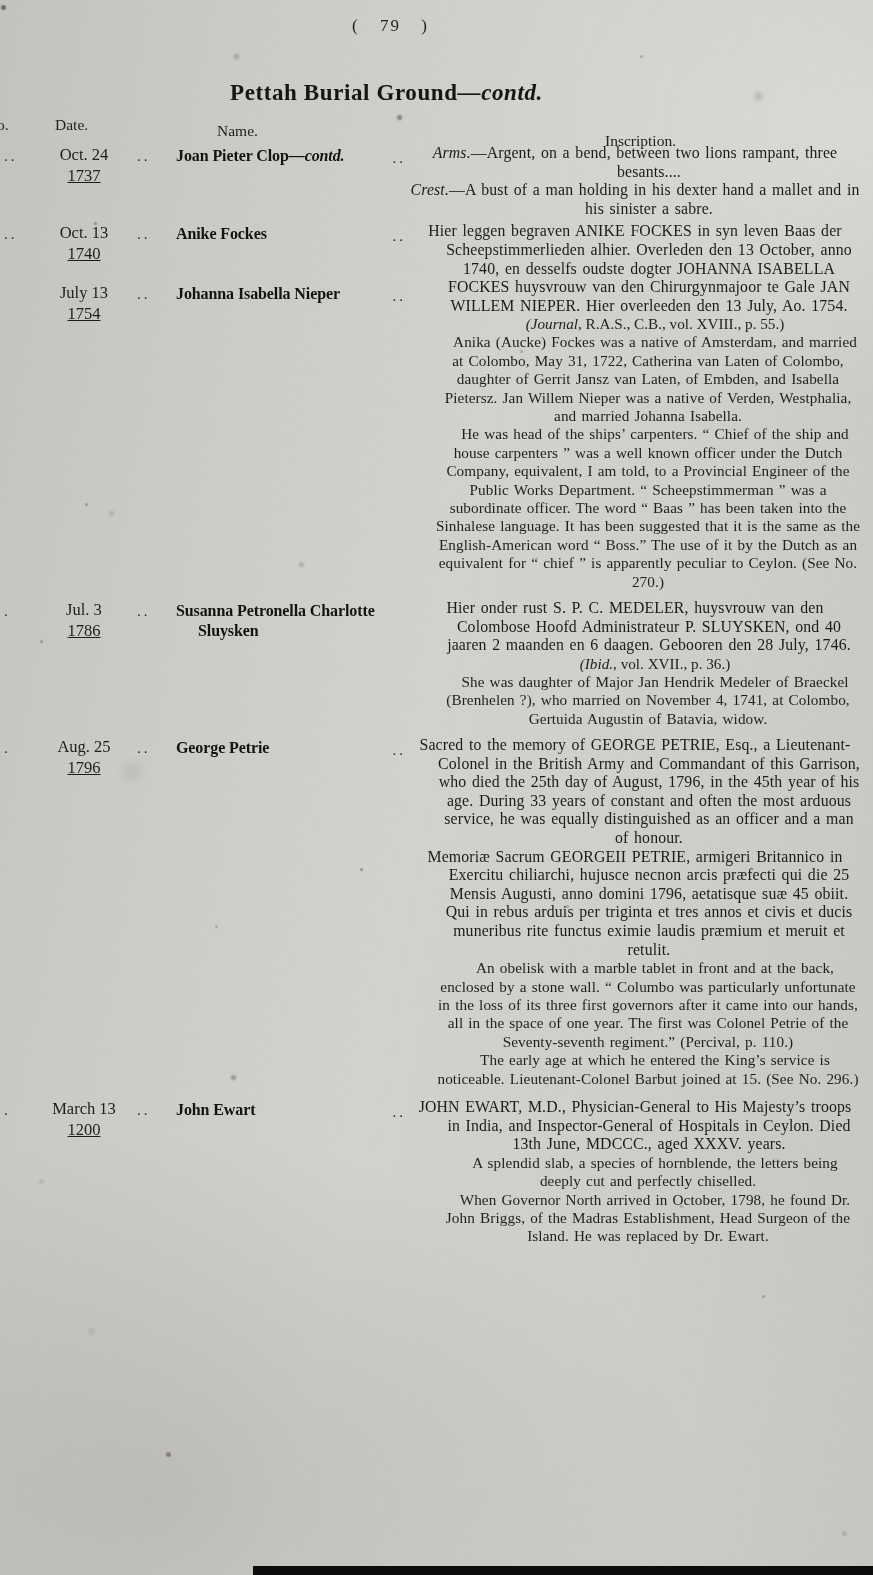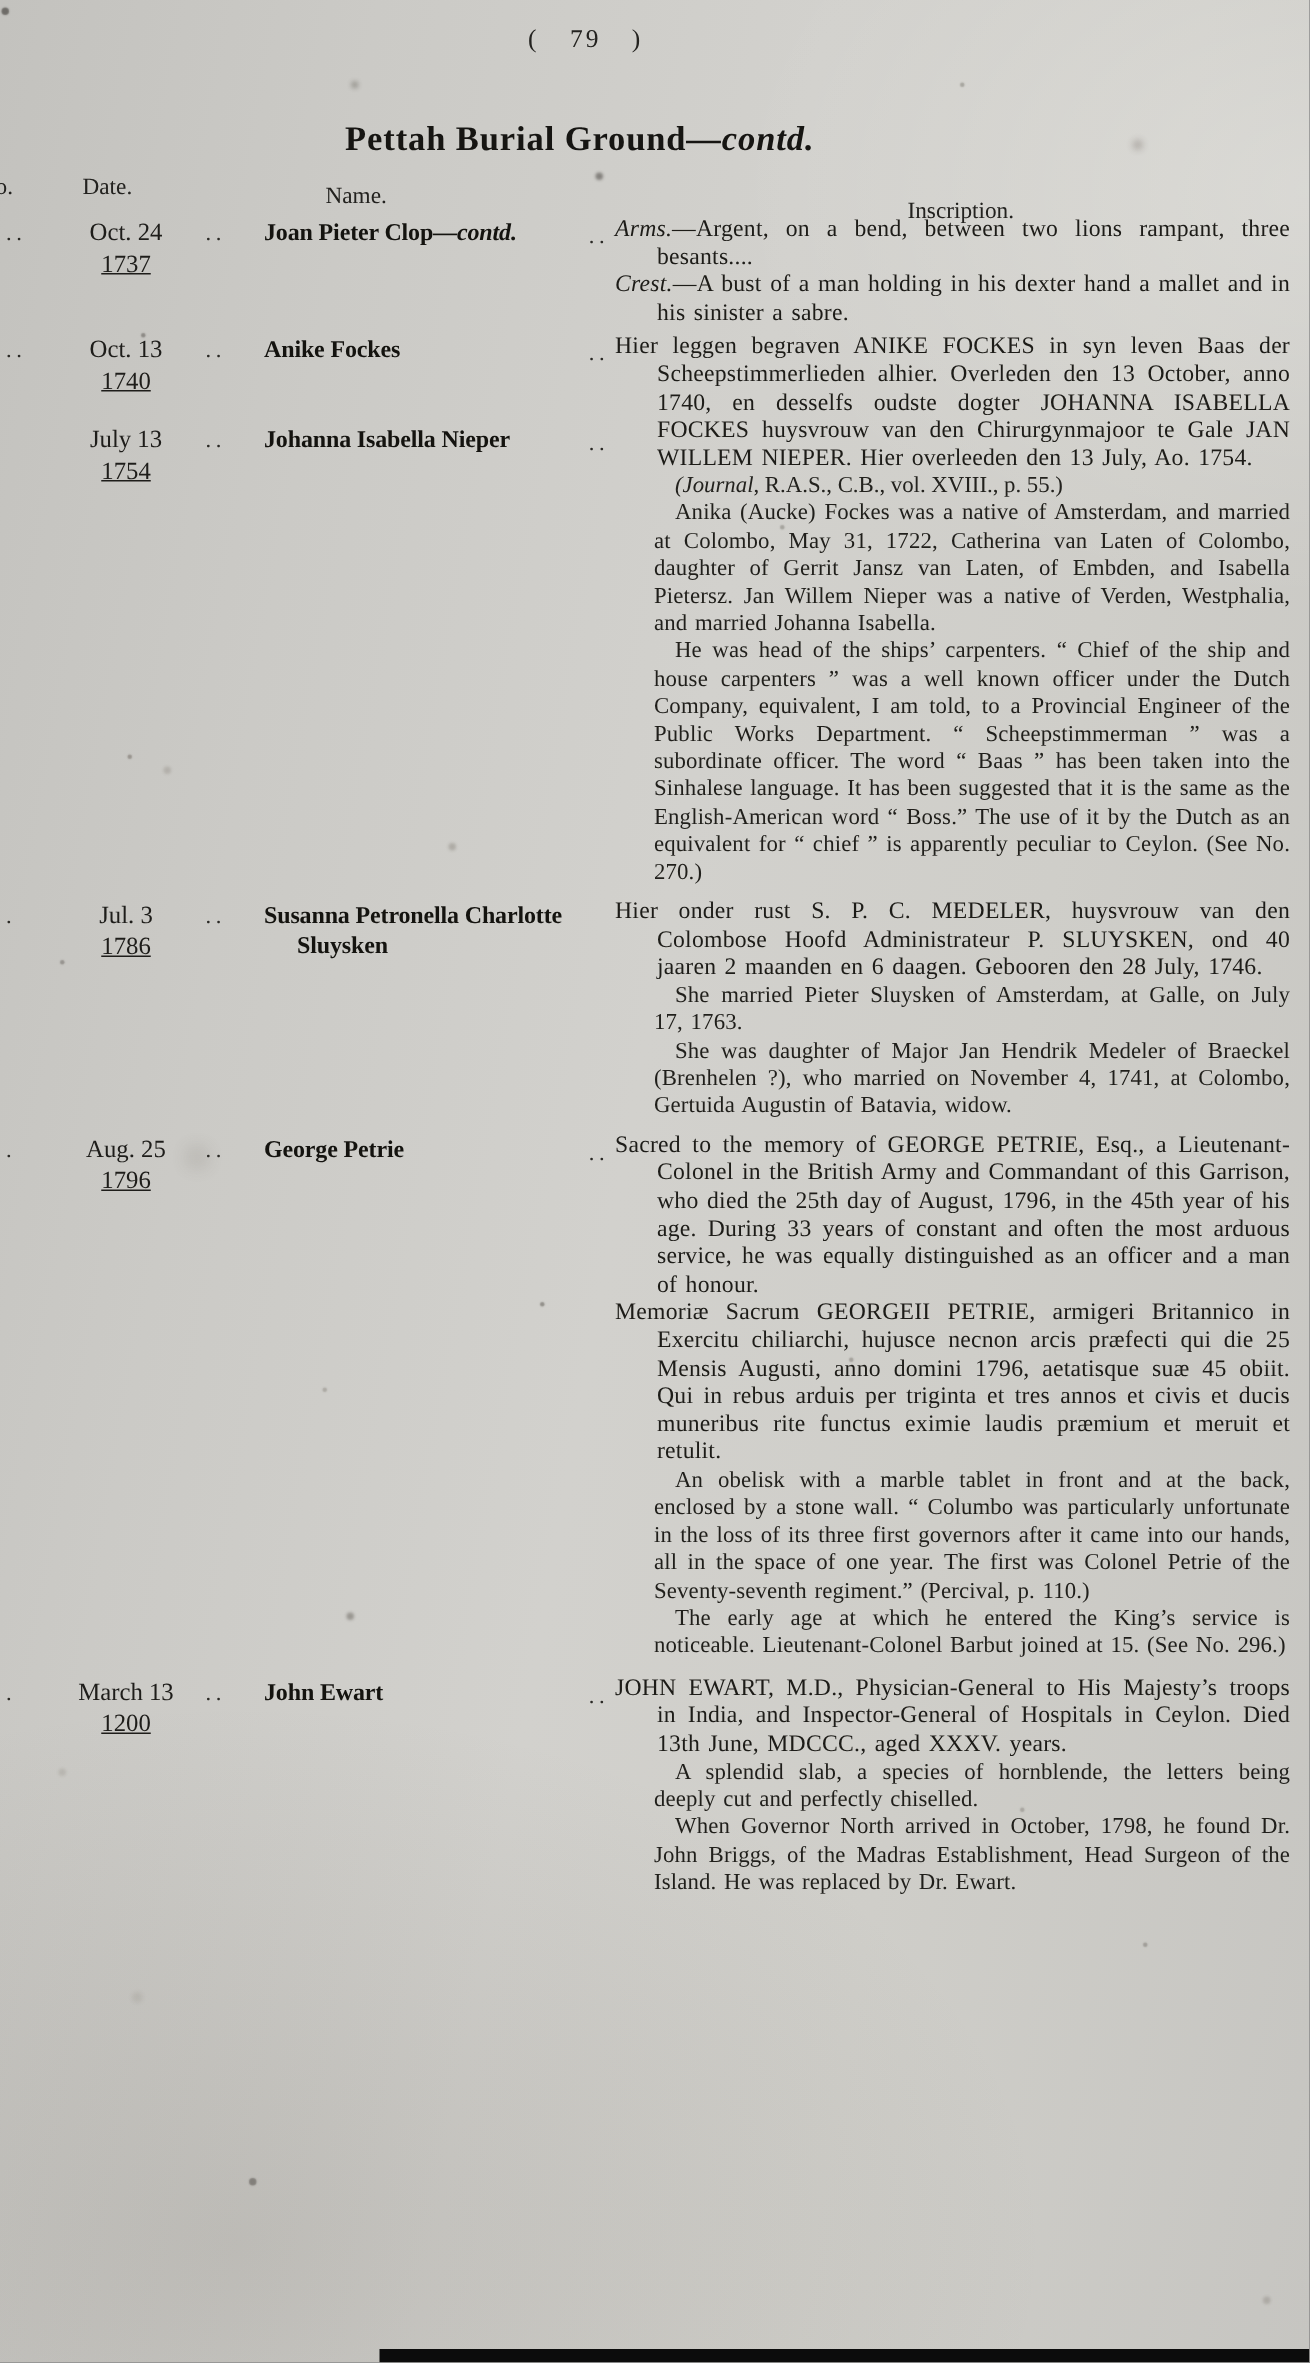--- a/index.html
+++ b/index.html
@@ -74,21 +74,21 @@
   .no-dots{position:absolute;left:4px;top:4px;font-size:15px;letter-spacing:3px;color:#2a2925;}
   .date{position:absolute;left:42px;top:1px;width:84px;text-align:center;font-size:16.5px;color:#1e1d1a;}
   .date .yr{margin-top:1px;text-decoration:underline;}
   .leader{position:absolute;left:137px;top:4px;font-size:15px;letter-spacing:3px;color:#2a2925;}
   .name{position:absolute;left:176px;top:2px;width:228px;
         font-weight:bold;font-size:16px;line-height:20px;letter-spacing:-.1px;color:#14130f;
         padding-left:22px;text-indent:-22px;}
   .name .nm-suffix{font-style:italic;}
   .after-dots{position:absolute;right:4px;top:6px;font-size:15px;letter-spacing:3px;color:#2a2925;}
   
-  .right p{margin:0;}
+  .right p{margin:0;text-align:center;}
   .inscr{
     font-size:15.8px;line-height:18.6px;text-align:justify;
     word-spacing:1.5px;letter-spacing:.15px;
     padding-left:28px;text-indent:-28px;margin-bottom:4px;color:#1d1c18;
   }
   .cite{font-size:15.2px;line-height:18px;padding-left:40px;margin:6px 0 6px;color:#23221e;}
   .cite .it{font-style:italic;}
   .comm{
     font-size:15.2px;line-height:18.4px;text-align:justify;
     word-spacing:1.2px;letter-spacing:.1px;
@@ -172,21 +172,21 @@
         <div class="date">
           <div>Jul. 3</div>
           <div class="yr">1786</div>
         </div>
         <span class="leader">..</span>
         <div class="name"><span>Susanna Petronella Charlotte Sluysken</span></div>
       </div>
     </div>
     <div class="right">
       <p class="inscr">Hier onder rust S. P. C. MEDELER, huysvrouw van den Colombose Hoofd Administrateur P. SLUYSKEN, ond 40 jaaren 2 maanden en 6 daagen.  Gebooren den 28 July, 1746.</p>
-      <p class="comm">She married Pieter Sluysken of Amsterdam, at Galle, on July 17, 1763.</p>
+      <p class="cite"><span class="it">(Ibid.</span><span>, vol. XVII., p. 36.)</span></p>
       <p class="comm">She was daughter of Major Jan Hendrik Medeler of Braeckel (Brenhelen ?), who married on November 4, 1741, at Colombo, Gertuida Augustin of Batavia, widow.</p>
     </div>
   </div>
 
   <div class="section sec-d">
     <div class="left">
       <div class="entry">
         <span class="no-dots">.</span>
         <div class="date">
           <div>Aug. 25</div>

